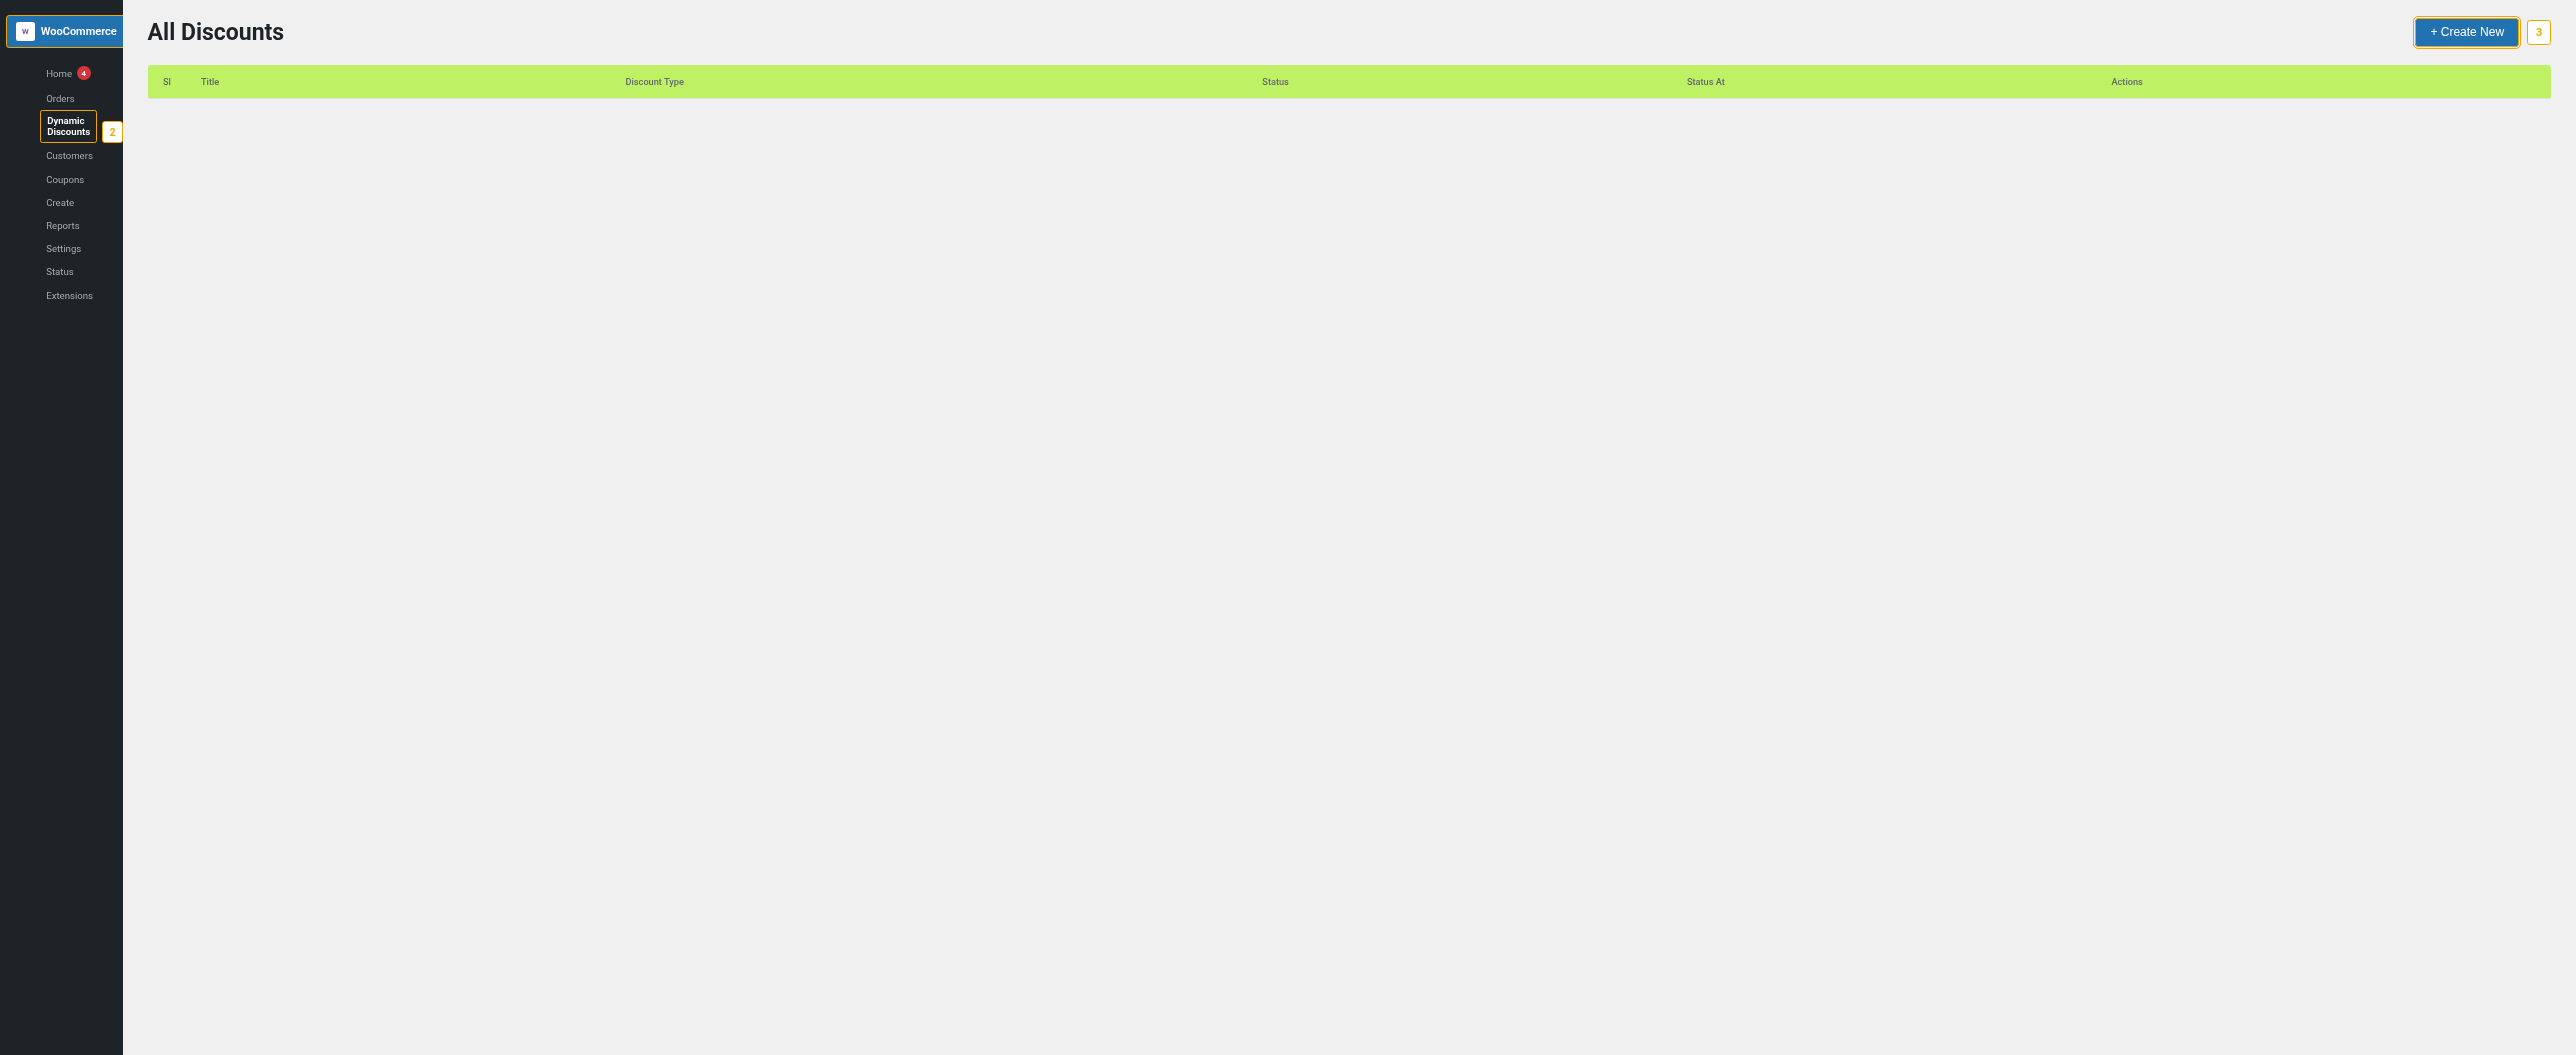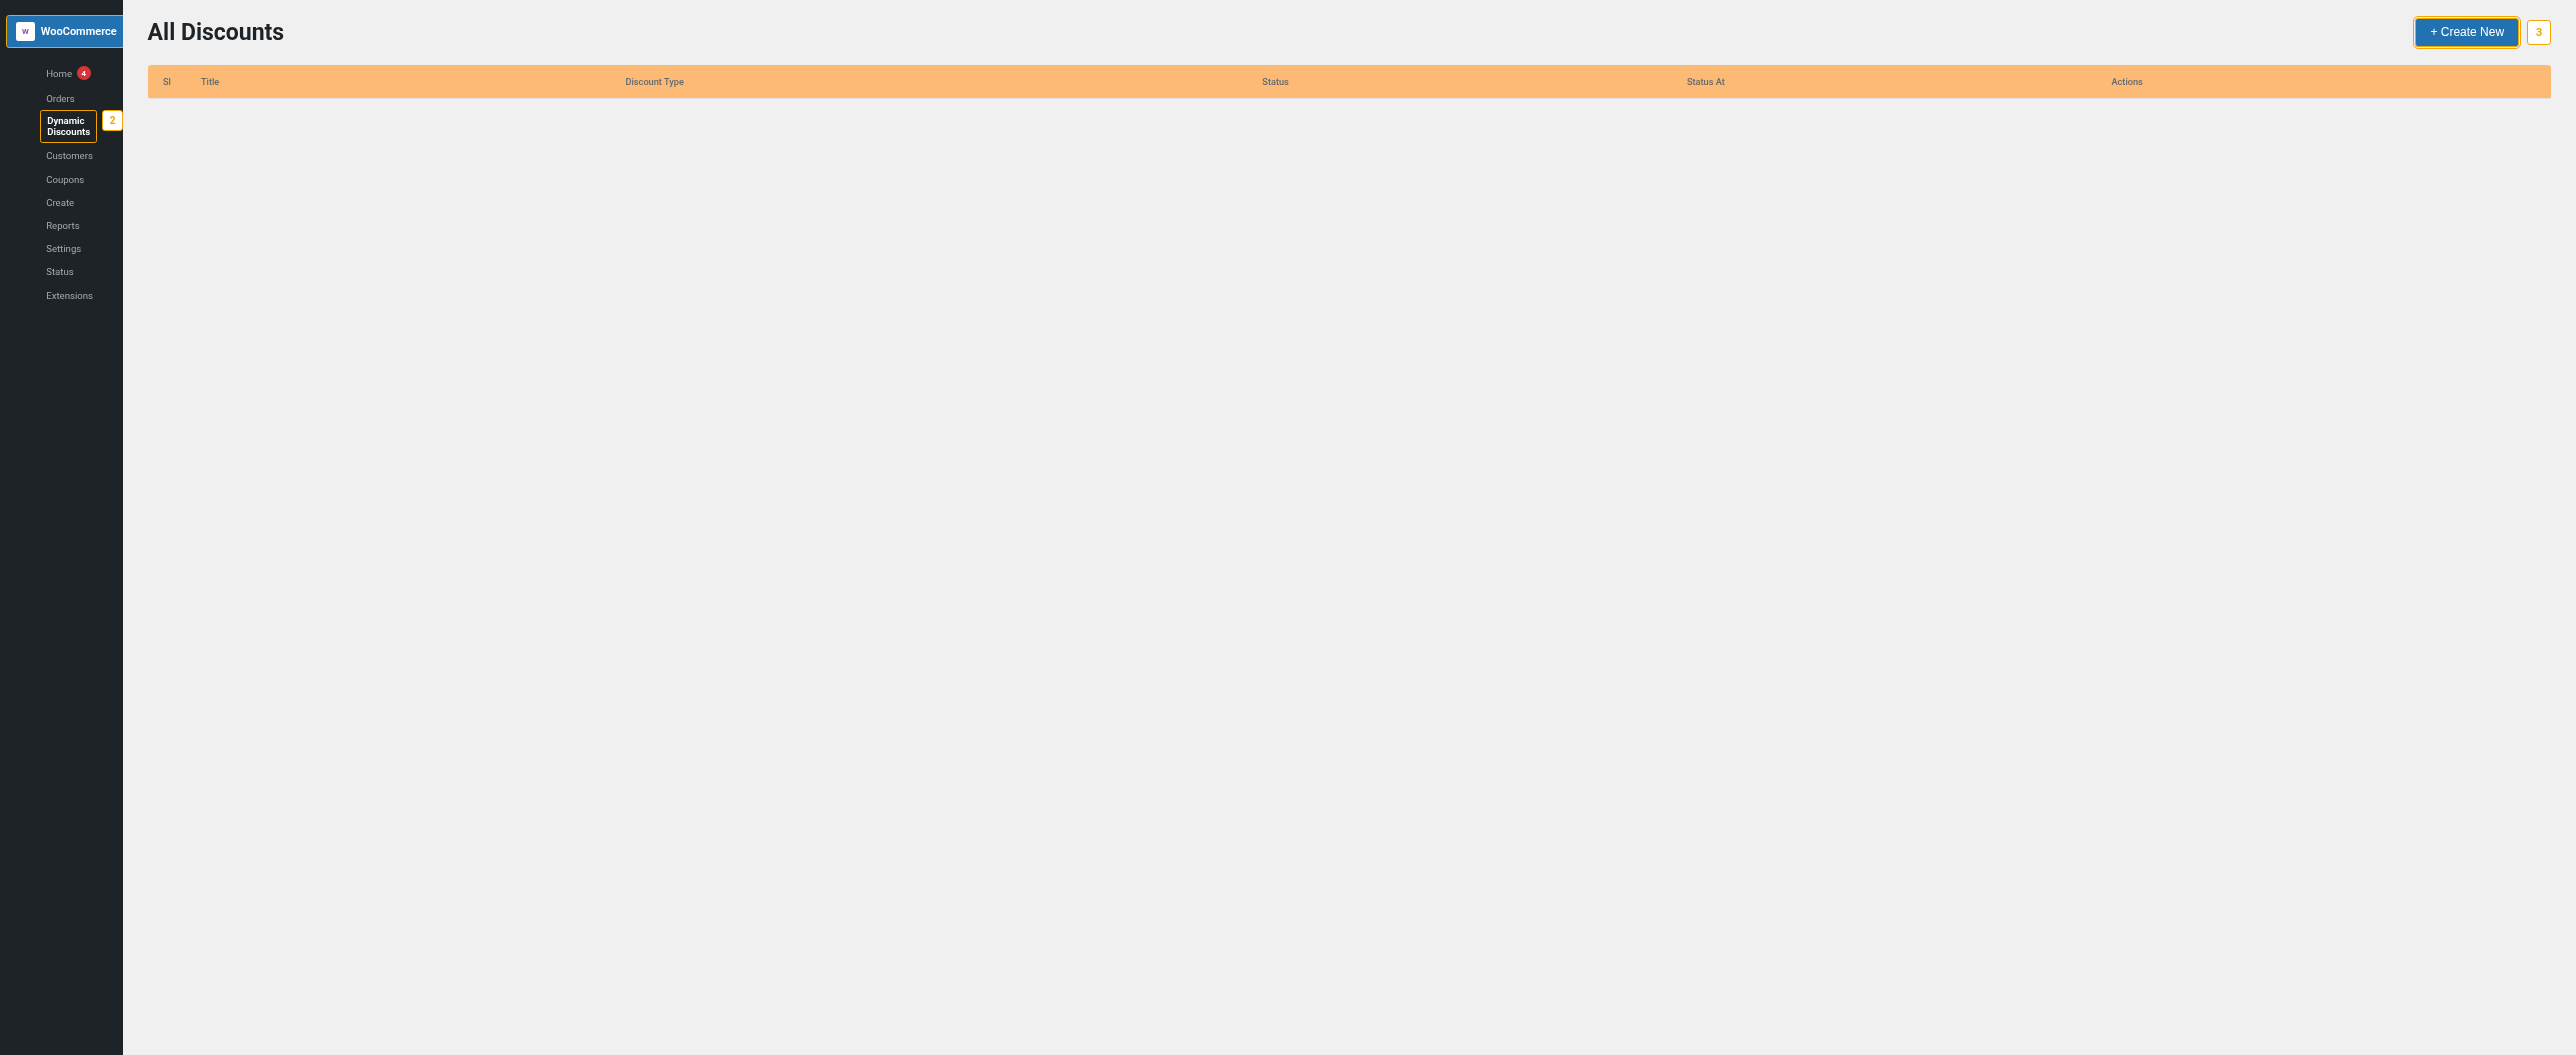--- a/index.html
+++ b/index.html
@@ -112,21 +112,21 @@
       height: 14px;
       font-size: 7.7px;
       display: flex;
       align-items: center;
       justify-content: center;
       font-weight: bold;
     }
 
     .dynamic-discounts-row {
       display: flex;
-      align-items: flex-start;
+      align-items: flex-end;
       padding: 0 3.1px;
       margin-bottom: 1.5px;
     }
 
     .dynamic-discounts-wrapper {
       display: flex;
       align-items: center;
       padding: 4.6px 6.1px;
       border: 1.5px solid #f0a500;
       border-radius: 2.3px;
@@ -200,21 +200,21 @@
       background: white;
       border-radius: 3.1px;
       overflow: hidden;
     }
 
     .table-header {
       display: grid;
       grid-template-columns: 38px 1fr 1.5fr 1fr 1fr 1fr;
       padding: 10.8px 15.4px;
       border-bottom: 0.8px solid #e0e0e0;
-      background: #fdba74;
+      background: #bef264;
     }
 
     .table-header-cell {
       color: #646970;
       font-size: 9.2px;
       font-weight: 500;
     }
 
     .table-empty {
       padding: 31px 15.4px;

